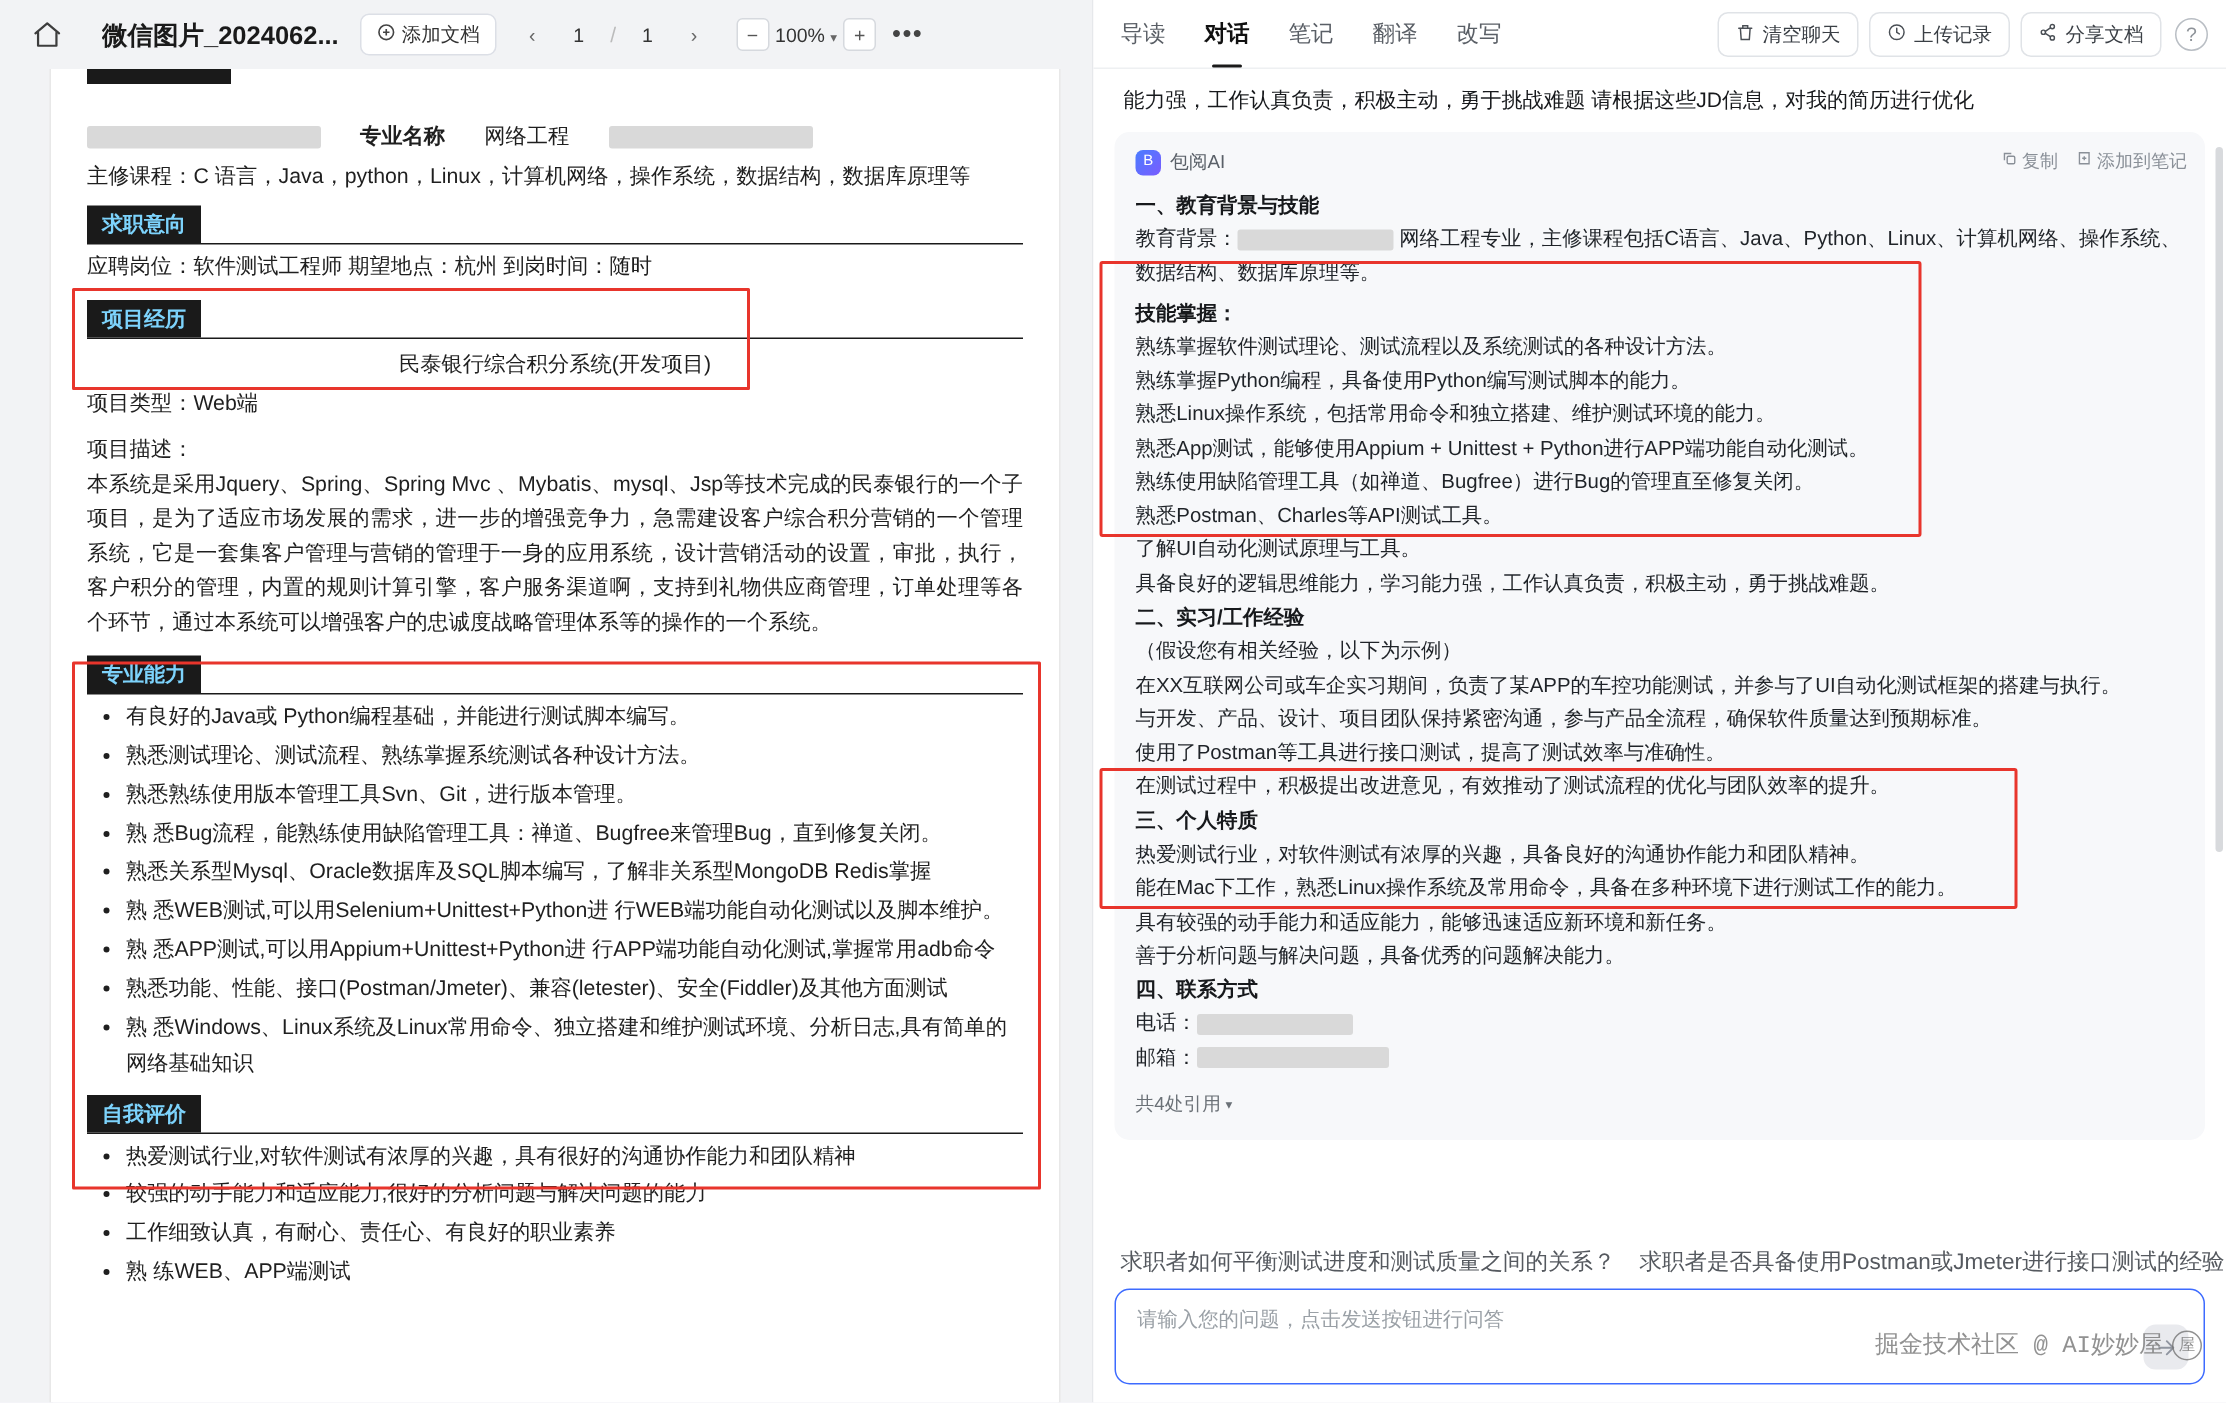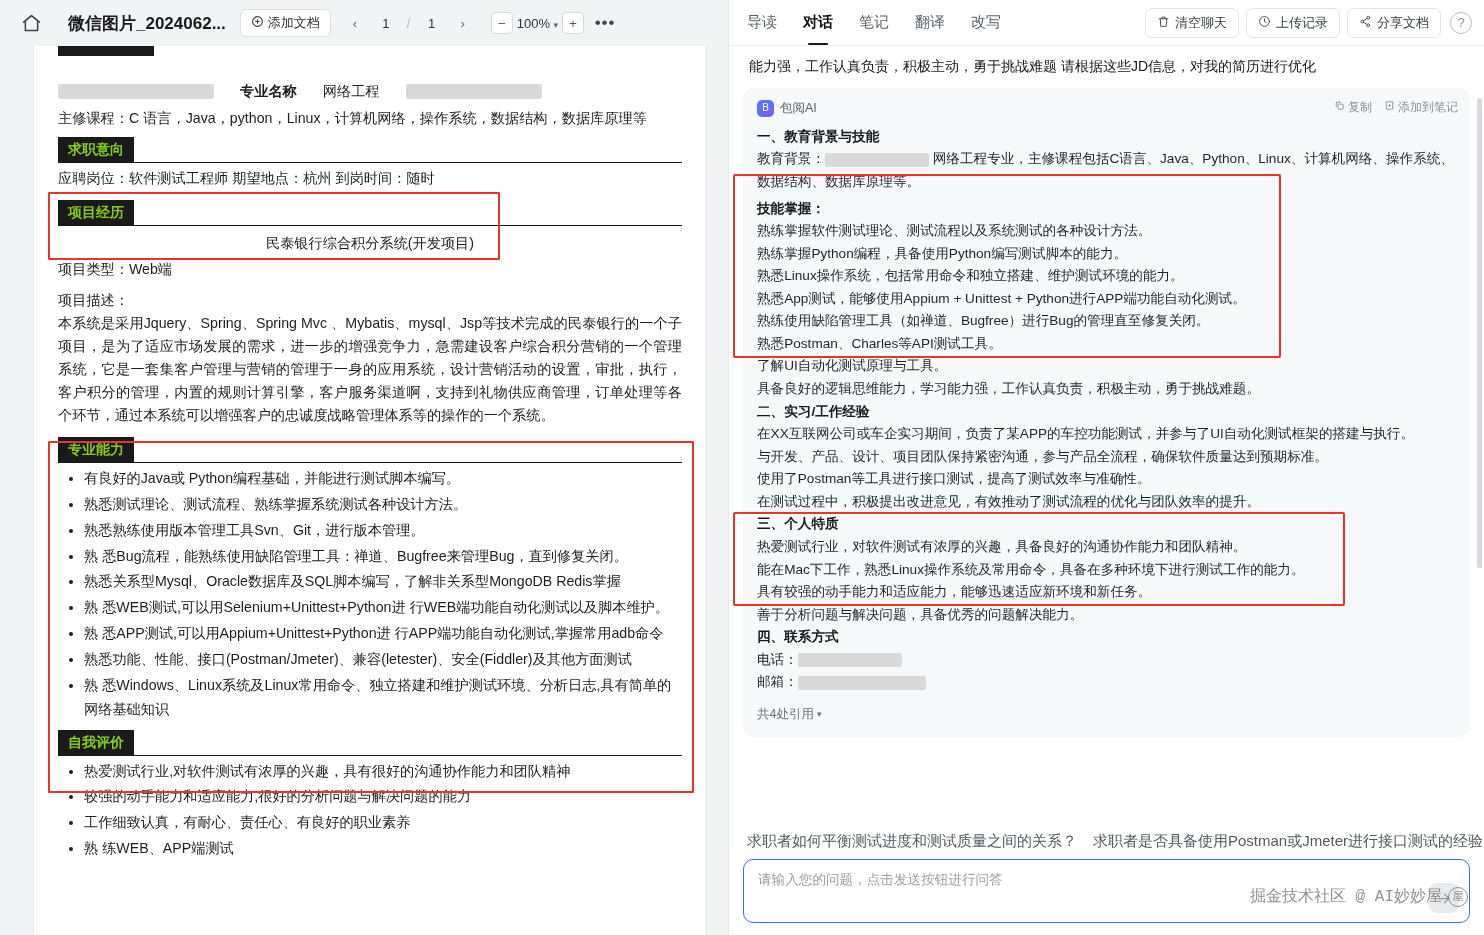--- a/index.html
+++ b/index.html
@@ -141,21 +141,21 @@
   .top-tab {
     position: absolute;
     top: 0; left: 24px;
     width: 96px; height: 10px;
     background: #1a1a1a;
   }
   .row-flex { display: flex; align-items: center; }
   .sec-head {
     display: inline-block;
     background: #1a1a1a;
-    color: #84cc16;
+    color: #7dd3fc;
     font-size: 14px;
     font-weight: 700;
     padding: 2px 10px;
     line-height: 1.5;
   }
   .sec-head-wrap {
     border-bottom: 1.6px solid #1a1a1a;
     margin: 7px 0 4px 0;
   }
   .bullets { margin: 2px 0 0 0; padding-left: 26px; }
@@ -564,20 +564,21 @@
           <p>熟练掌握软件测试理论、测试流程以及系统测试的各种设计方法。</p>
           <p>熟练掌握Python编程，具备使用Python编写测试脚本的能力。</p>
           <p>熟悉Linux操作系统，包括常用命令和独立搭建、维护测试环境的能力。</p>
           <p>熟悉App测试，能够使用Appium + Unittest + Python进行APP端功能自动化测试。</p>
           <p>熟练使用缺陷管理工具（如禅道、Bugfree）进行Bug的管理直至修复关闭。</p>
           <p>熟悉Postman、Charles等API测试工具。</p>
           <p>了解UI自动化测试原理与工具。</p>
           <p>具备良好的逻辑思维能力，学习能力强，工作认真负责，积极主动，勇于挑战难题。</p>
 
           <p class="strong">二、实习/工作经验</p>
+          <p>（假设您有相关经验，以下为示例）</p>
           <p>在XX互联网公司或车企实习期间，负责了某APP的车控功能测试，并参与了UI自动化测试框架的搭建与执行。</p>
           <p>与开发、产品、设计、项目团队保持紧密沟通，参与产品全流程，确保软件质量达到预期标准。</p>
           <p>使用了Postman等工具进行接口测试，提高了测试效率与准确性。</p>
           <p>在测试过程中，积极提出改进意见，有效推动了测试流程的优化与团队效率的提升。</p>
 
           <p class="strong">三、个人特质</p>
           <p>热爱测试行业，对软件测试有浓厚的兴趣，具备良好的沟通协作能力和团队精神。</p>
           <p>能在Mac下工作，熟悉Linux操作系统及常用命令，具备在多种环境下进行测试工作的能力。</p>
           <p>具有较强的动手能力和适应能力，能够迅速适应新环境和新任务。</p>
           <p>善于分析问题与解决问题，具备优秀的问题解决能力。</p>

